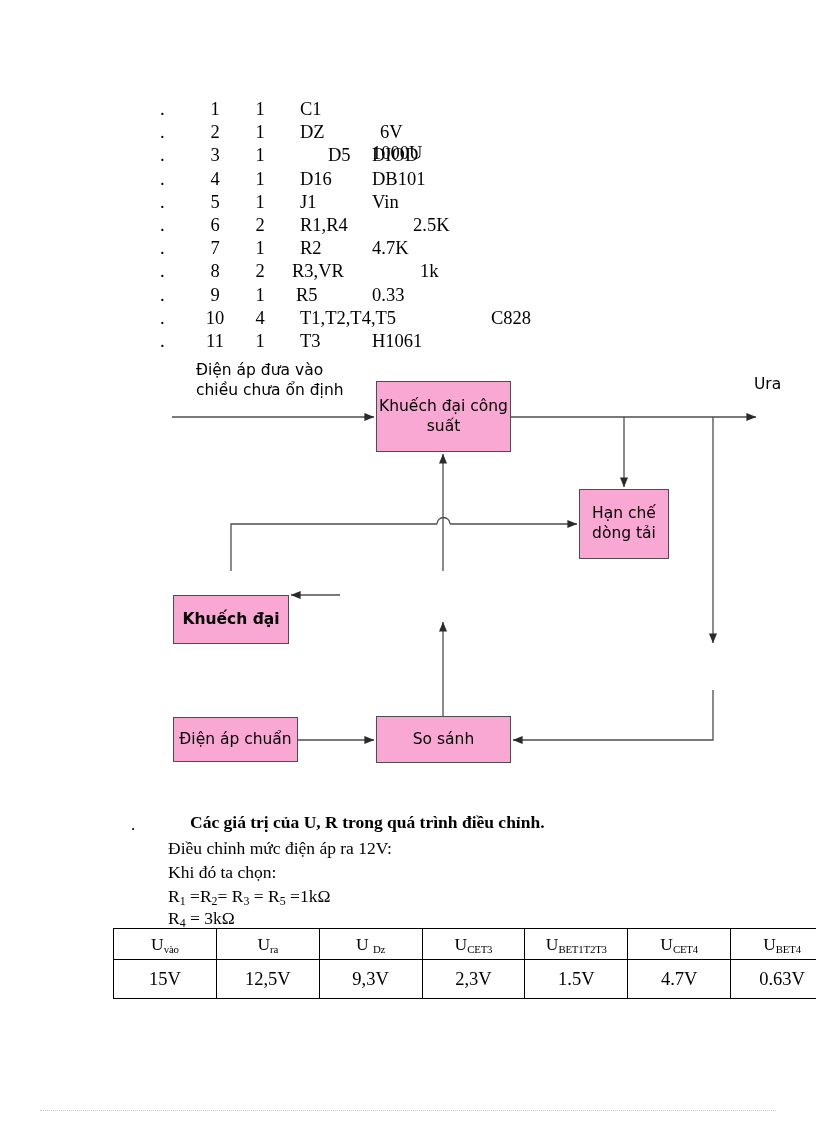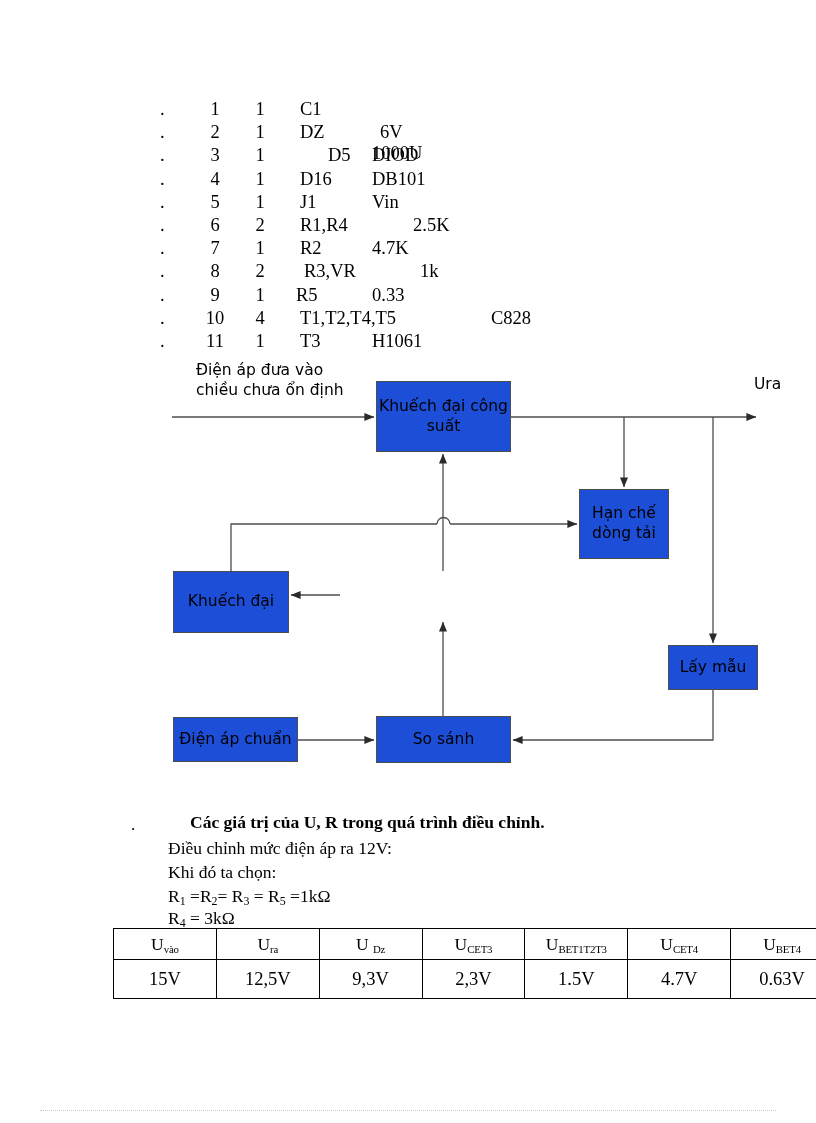--- a/index.html
+++ b/index.html
@@ -46,21 +46,21 @@
     top: 0;
     width: 816px;
     height: 1123px;
     pointer-events: none;
     margin-left: 44px;
   }
   .dbox {
     position: absolute;
     box-sizing: border-box;
     border: 1.3px solid #4d4d4d;
-    background: #1d4ed8;
+    background: #f9a8d4;
     display: flex;
     align-items: center;
     justify-content: center;
     text-align: center;
     font-family: "DejaVu Sans", "Liberation Sans", sans-serif;
     font-size: 15.5px;
     line-height: 1.28;
     color: #000000;
   }
   .dlabel {
@@ -143,43 +143,42 @@
 <body>
 
 <div id="parts-list">
     <div class="part-row"><span class="pl-bullet">.</span><span class="pl-idx">1</span><span class="pl-qty">1</span><span class="pl-ref" style="left: 140px;">C1</span><span class="pl-val" style="left: 212px; margin-top: 44px;">1000U</span></div>
     <div class="part-row"><span class="pl-bullet">.</span><span class="pl-idx">2</span><span class="pl-qty">1</span><span class="pl-ref" style="left: 140px;">DZ</span><span class="pl-val" style="left: 220px;">6V</span></div>
     <div class="part-row"><span class="pl-bullet">.</span><span class="pl-idx">3</span><span class="pl-qty">1</span><span class="pl-ref" style="left: 140px; margin-left: 28px;">D5</span><span class="pl-val" style="left: 212px;">DIOD</span></div>
     <div class="part-row"><span class="pl-bullet">.</span><span class="pl-idx">4</span><span class="pl-qty">1</span><span class="pl-ref" style="left: 140px;">D16</span><span class="pl-val" style="left: 212px;">DB101</span></div>
     <div class="part-row"><span class="pl-bullet">.</span><span class="pl-idx">5</span><span class="pl-qty">1</span><span class="pl-ref" style="left: 140px;">J1</span><span class="pl-val" style="left: 212px;">Vin</span></div>
     <div class="part-row"><span class="pl-bullet">.</span><span class="pl-idx">6</span><span class="pl-qty">2</span><span class="pl-ref" style="left: 140px;">R1,R4</span><span class="pl-val" style="left: 253px;">2.5K</span></div>
     <div class="part-row"><span class="pl-bullet">.</span><span class="pl-idx">7</span><span class="pl-qty">1</span><span class="pl-ref" style="left: 140px;">R2</span><span class="pl-val" style="left: 212px;">4.7K</span></div>
-    <div class="part-row"><span class="pl-bullet">.</span><span class="pl-idx">8</span><span class="pl-qty">2</span><span class="pl-ref" style="left: 144px;">R3,VR</span><span class="pl-val" style="left: 260px;">1k</span></div>
+    <div class="part-row"><span class="pl-bullet">.</span><span class="pl-idx">8</span><span class="pl-qty">2</span><span class="pl-ref" style="left: 132px;">R3,VR</span><span class="pl-val" style="left: 260px;">1k</span></div>
     <div class="part-row"><span class="pl-bullet">.</span><span class="pl-idx">9</span><span class="pl-qty">1</span><span class="pl-ref" style="left: 136px;">R5</span><span class="pl-val" style="left: 212px;">0.33</span></div>
     <div class="part-row"><span class="pl-bullet">.</span><span class="pl-idx">10</span><span class="pl-qty">4</span><span class="pl-ref" style="left: 140px;">T1,T2,T4,T5</span><span class="pl-val" style="left: 331px;">C828</span></div>
     <div class="part-row"><span class="pl-bullet">.</span><span class="pl-idx">11</span><span class="pl-qty">1</span><span class="pl-ref" style="left: 140px;">T3</span><span class="pl-val" style="left: 212px;">H1061</span></div>
   </div>
 
 <div id="diagram">
 
   <div class="dlabel" style="left:152px; top:360px; width:200px;">Điện áp đưa vào
 chiều chưa ổn định</div>
 
   <div class="dlabel" style="left:710px; top:374px;">Ura</div>
 
   <div class="dbox" style="left:332px; top:381px; width:135px; height:71px;">Khuếch đại
 công suất</div>
 
   <div class="dbox" style="left:535px; top:489px; width:90px; height:70px;">Hạn chế
 dòng tải</div>
 
-  <div class="dbox" style="left:129px; top:571px; width:116px; height:62px;">Khuếch đại</div>
-
-
-  <div class="dbox" style="left:624px; top:645px; width:90px; height:45px;">Lấy mẫu</div>
+  <div class="dbox" style="left:129px; top:595px; width:116px; height:49px;font-weight:bold;">Khuếch đại</div>
+
+
 
   <div class="dbox" style="left:129px; top:717px; width:125px; height:45px;">Điện áp chuẩn</div>
 
   <div class="dbox" style="left:332px; top:716px; width:135px; height:47px;">So sánh</div>
 
   <svg width="816" height="1123" style="position:absolute; left:0; top:0;">
     <defs>
       <marker id="ah" markerWidth="9" markerHeight="9" refX="7.4" refY="3.1" orient="auto" markerUnits="strokeWidth">
         <path d="M0,0 L7.6,3.1 L0,6.2 z" fill="#2b2b2b"></path>
       </marker>

